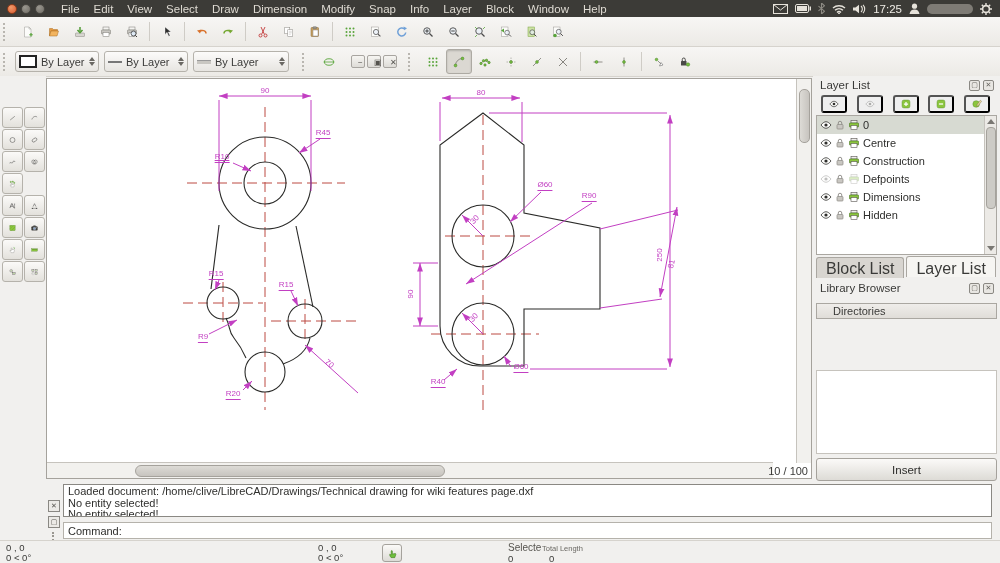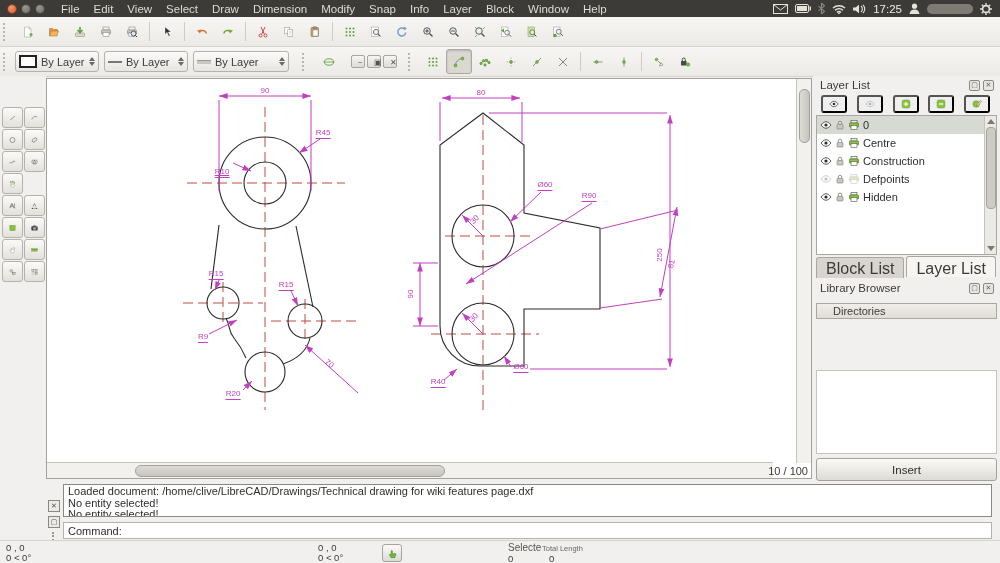--- a/index.html
+++ b/index.html
@@ -786,21 +786,21 @@
         <line x1="436" y1="157" x2="415" y2="136" marker-end="url(#mA)"></line>
         <line x1="436" y1="255" x2="415" y2="234" marker-end="url(#mA)"></line>
         <line x1="464" y1="288" x2="457" y2="277" marker-end="url(#mA)"></line>
         <line x1="397" y1="301" x2="410" y2="290" marker-end="url(#mA)"></line>
         <line x1="258" y1="266" x2="311" y2="314" marker-start="url(#mA)"></line>
       </g>
     </svg>
     <div id="dimlabels">
         <span class="dimlabel" style="left: 218px; top: 12px;">90</span>
         <span class="dimlabel u" style="left: 276px; top: 55px;">R45</span>
-        <span class="dimlabel u" style="left: 175px; top: 94px; text-decoration: underline;">R10</span>
+        <span class="dimlabel u" style="left: 175px; top: 79px; text-decoration: underline;">R10</span>
         <span class="dimlabel u" style="left: 169px; top: 196px;">R15</span>
         <span class="dimlabel u" style="left: 239px; top: 207px;">R15</span>
         <span class="dimlabel u" style="left: 156px; top: 259px;">R9</span>
         <span class="dimlabel u" style="left: 186px; top: 316px;">R20</span>
         <span class="dimlabel" style="left: 282px; top: 285px; transform: translate(-50%, -50%) rotate(42deg);">70</span>
         <span class="dimlabel" style="left: 434px; top: 14px;">80</span>
         <span class="dimlabel u" style="left: 498px; top: 107px;">Ø60</span>
         <span class="dimlabel u" style="left: 542px; top: 118px;">R90</span>
         <span class="dimlabel" style="left: 613px; top: 176px; transform: translate(-50%, -50%) rotate(-90deg);">250</span>
         <span class="dimlabel" style="left: 625px; top: 185px; transform: translate(-50%, -50%) rotate(-79deg);">81</span>
@@ -908,20 +908,32 @@
         <div class="lrow">
           <svg class="dim" style="width: 12px; height: 12px;">
             <use href="#sy-eye"></use>
           </svg>
           <svg class="ic" style="width: 12px; height: 12px;">
             <use href="#sy-lock"></use>
           </svg>
           <svg class="dim" style="width: 12px; height: 12px;">
             <use href="#sy-printer"></use>
           </svg>
+          <span class="nm">Dimensions</span>
+        </div>
+        <div class="lrow">
+          <svg class="dim" style="width: 12px; height: 12px;">
+            <use href="#sy-eye"></use>
+          </svg>
+          <svg class="ic" style="width: 12px; height: 12px;">
+            <use href="#sy-lock"></use>
+          </svg>
+          <svg class="dim" style="width: 12px; height: 12px;">
+            <use href="#sy-printer"></use>
+          </svg>
           <span class="nm">Hidden</span>
         </div>
       </div>
     <div class="llscroll">
       <span class="arrow-up"></span>
       <div class="llthumb"></div>
       <span class="arrow-dn"></span>
     </div>
   </div>
   <div class="tabs">

